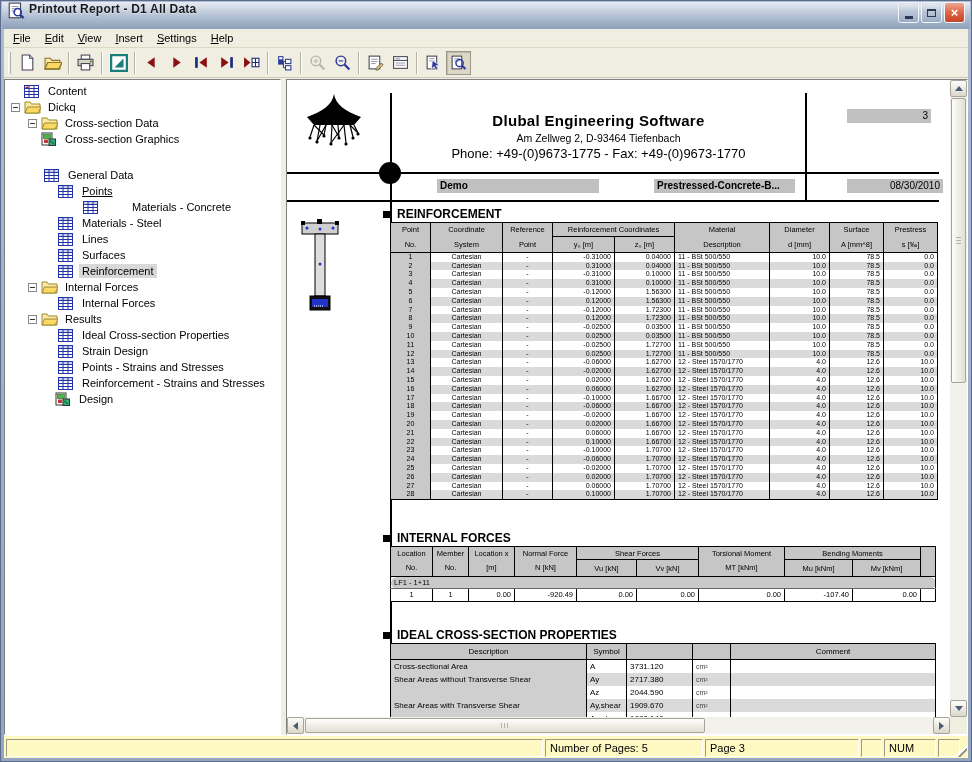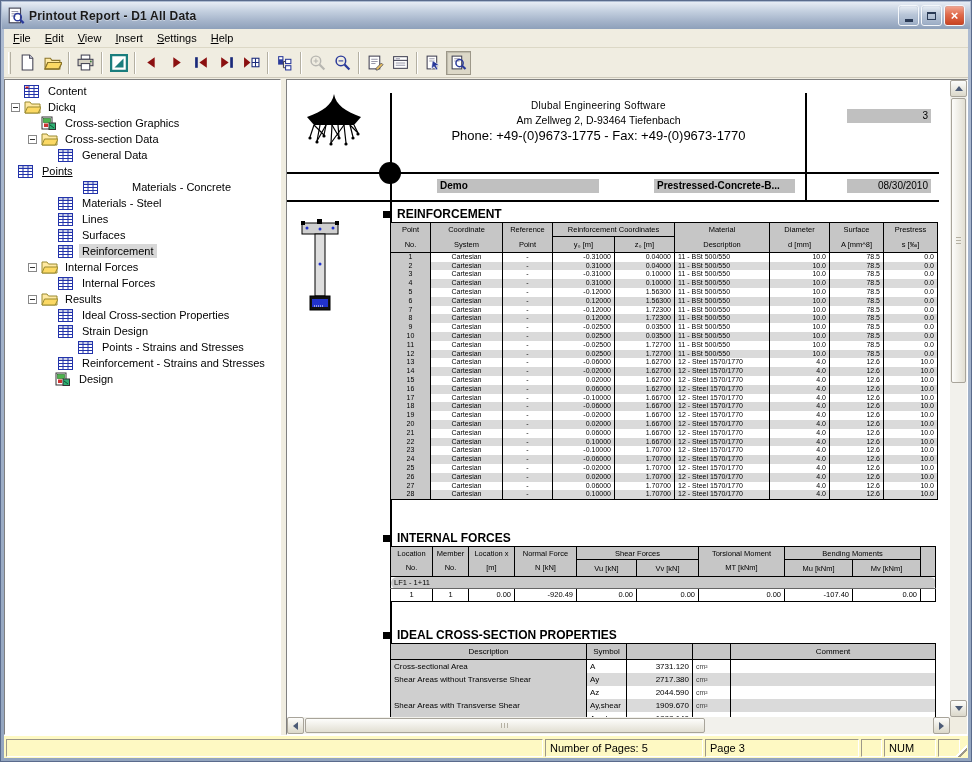--- a/index.html
+++ b/index.html
@@ -8,21 +8,21 @@
 
   
   .window { position:relative; width:972px; height:762px;
     background:linear-gradient(180deg,#aebcd2,#93a5bf);
     border:1px solid #5a6b8c; }
   .inner { position:absolute; left:3px; right:3px; top:28px; bottom:3px; background:#f0ede1; }
 
   
   .titlebar { position:absolute; left:1px; right:1px; top:1px; height:27px;
     background:linear-gradient(180deg,#e7ecf4 0%,#c3cfdf 35%,#a5b4ca 70%,#8ea0ba 100%);
-    display:flex; align-items:center; padding:0 5px; }
+    display:flex; align-items:flex-start; padding:0 5px; }
   .win-icon { width:18px; height:18px; margin-right:4px; flex:0 0 auto; }
   .win-title { font-size:12px; font-weight:bold; color:#1a1a1a; flex:1;
     text-shadow:0 1px 0 rgba(255,255,255,.4); letter-spacing:.2px; }
   .cap-btns { display:flex; gap:2px; }
   .cap-btn { width:21px; height:21px; border:1px solid #f4f7fb; border-radius:3px;
     background:linear-gradient(180deg,#e9eef5,#b9c6d8 45%,#9cadc5);
     display:flex; align-items:center; justify-content:center; cursor:default;
     box-shadow:inset 0 0 1px #7287a3; }
   .cap-btn.close { background:linear-gradient(180deg,#f2a893,#e06b4c 45%,#c8411f);
     color:#fff; font-weight:bold; font-size:13px; line-height:1; }
@@ -70,21 +70,21 @@
   .rule-left  { position:absolute; left:103px; top:13px; bottom:-2px; width:2px; background:#000; }
   .rule-right { position:absolute; left:518px; top:13px; height:107px; width:2px; background:#000; }
   .hrule1 { position:absolute; left:0; top:92px; width:652px; height:2px; background:#000; }
   .hrule2 { position:absolute; left:0; top:120px; width:652px; height:2px; background:#000; }
   .big-dot { position:absolute; left:92px; top:82px; width:22px; height:22px; border-radius:50%; background:#000; }
 
   .logo { position:absolute; left:10px; top:13px; }
   .section-graphic { position:absolute; left:14px; top:136px; }
 
   .title-block { position:absolute; left:105px; top:20px; width:413px; text-align:center; }
-  .company { font-size:10px; font-weight:normal; letter-spacing:.3px; }
+  .company { font-size:15px; font-weight:bold; letter-spacing:.3px;margin-top:12px; }
   .address { font-size:10.5px; margin-top:3px; }
   .phone   { font-size:13px; margin-top:2px; }
 
   .fld-label { position:absolute; font-size:10px; color:#000;padding-left:44px; }
   .fld { position:absolute; background:#c0c0c0; font-size:10px; height:14px; line-height:14px;
     padding:0 3px; overflow:hidden; white-space:nowrap; }
   .fld.bold { font-weight:bold; }
   .fld.right { text-align:right; }
 
   .sec-title { position:absolute; left:96px; font-size:12px; font-weight:bold; display:flex; align-items:center; }
@@ -121,21 +121,21 @@
     text-align:left; height:11px; line-height:11px; }
   #tbl-if td:nth-child(1), #tbl-if td:nth-child(2) { text-align:center; }
   #tbl-if td:nth-child(n+3) { text-align:right; }
 
   #tbl-ideal { width:545px; top:563px; font-size:8px; }
   #tbl-ideal th { font-size:8px; height:16px; border-bottom:1.5px solid #000; }
   #tbl-ideal td { height:13px; line-height:13px; }
   #tbl-ideal td:nth-child(1) { background:#cfcfcf; text-align:left; }
   #tbl-ideal tbody tr:nth-child(even) td:nth-child(n+2) { background:#dadada; }
   #tbl-ideal td:nth-child(2) { text-align:left; }
-  #tbl-ideal td:nth-child(3) { text-align:right; }
+  #tbl-ideal td:nth-child(3) { }
   #tbl-ideal td:nth-child(4) { color:#444; font-size:7px; text-align:left; }
 
   
   .vscroll { position:absolute; right:0; top:0; width:17px; bottom:17px; background:#f2f1ec; }
   .hscroll { position:absolute; left:0; bottom:0; right:17px; height:17px; background:#f2f1ec; }
   .sb-btn { position:absolute; width:17px; height:17px;
     background:linear-gradient(180deg,#fdfdfb,#dbd8ca); border:1px solid #a8a49a; border-radius:2px;
     display:flex; align-items:center; justify-content:center; }
   .arr { width:0; height:0; }
   .arr.up    { border-left:4px solid transparent; border-right:4px solid transparent; border-bottom:5px solid #4c5b76; }
@@ -333,145 +333,145 @@
           </div>
           <div class="tree-row" style="padding-left: 6px;">
             <span class="expander"></span>
             <span class="tree-icon"><svg width="17" height="14" viewBox="0 0 17 14">
                 <path d="M1 2h5l1.5 2H16v9H1z" fill="#ffe9a2" stroke="#998a30"></path>
                 <path d="M1 13l2.5-6H17l-2.8 6z" fill="#fcd964" stroke="#998a30"></path>
               </svg></span>
             <span class="tree-label">Dickq</span>
           </div>
           <div class="tree-row" style="padding-left: 23px;">
+            <span class="expander"></span>
+            <span class="tree-icon"><svg width="17" height="14" viewBox="0 0 17 14">
+                <path d="M1 2h5l1.5 2H16v9H1z" fill="#ffe9a2" stroke="#998a30"></path>
+                <path d="M1 13l2.5-6H17l-2.8 6z" fill="#fcd964" stroke="#998a30"></path>
+              </svg></span>
+            <span class="tree-label">Cross-section Data</span>
+          </div>
+          <div class="tree-row" style="padding-left: 23px;">
             <span class="exp-spacer"></span>
             <span class="tree-icon"><svg width="15" height="14" viewBox="0 0 15 14">
                 <rect x="1" y="1" width="10" height="12" fill="#fff" stroke="#333"></rect>
                 <rect x="2.5" y="2.5" width="7" height="4" fill="#4db34d" stroke="#1c6e1c" stroke-width=".6"></rect>
                 <rect x="3" y="7.5" width="4" height="3.5" fill="#cc3333"></rect>
                 <rect x="8" y="7" width="6.5" height="6.5" fill="#2fae72" stroke="#333"></rect>
                 <path d="M9 9l4 3" stroke="#0a5a35"></path>
               </svg></span>
             <span class="tree-label">Cross-section Graphics</span>
           </div>
+          <div class="tree-row" style="padding-left: 26px; margin-top: 20px;">
+            <span class="exp-spacer"></span>
+            <span class="tree-icon"><svg width="15" height="13" viewBox="0 0 15 13">
+                <rect x="0.5" y="0.5" width="14" height="12" fill="#fff" stroke="#2233aa"></rect>
+                <rect x="1" y="1" width="13" height="2.5" fill="#cdd2e8"></rect>
+                <path d="M0.5 3.5h14M0.5 6.5h14M0.5 9.5h14M5 0.5v12M10 0.5v12" stroke="#2233aa" fill="none"></path>
+              </svg></span>
+            <span class="tree-label">General Data</span>
+          </div>
+          <div class="tree-row" style="padding-left: 40px; text-decoration: underline;">
+            <span class="exp-spacer"></span>
+            <span class="tree-icon"><svg width="15" height="13" viewBox="0 0 15 13">
+                <rect x="0.5" y="0.5" width="14" height="12" fill="#fff" stroke="#2233aa"></rect>
+                <rect x="1" y="1" width="13" height="2.5" fill="#cdd2e8"></rect>
+                <path d="M0.5 3.5h14M0.5 6.5h14M0.5 9.5h14M5 0.5v12M10 0.5v12" stroke="#2233aa" fill="none"></path>
+              </svg></span>
+            <span class="tree-label">Points</span>
+          </div>
+          <div class="tree-row" style="padding-left: 40px; gap: 25px;">
+            <span class="exp-spacer"></span>
+            <span class="tree-icon"><svg width="15" height="13" viewBox="0 0 15 13">
+                <rect x="0.5" y="0.5" width="14" height="12" fill="#fff" stroke="#2233aa"></rect>
+                <rect x="1" y="1" width="13" height="2.5" fill="#cdd2e8"></rect>
+                <path d="M0.5 3.5h14M0.5 6.5h14M0.5 9.5h14M5 0.5v12M10 0.5v12" stroke="#2233aa" fill="none"></path>
+              </svg></span>
+            <span class="tree-label">Materials - Concrete</span>
+          </div>
+          <div class="tree-row" style="padding-left: 40px;">
+            <span class="exp-spacer"></span>
+            <span class="tree-icon"><svg width="15" height="13" viewBox="0 0 15 13">
+                <rect x="0.5" y="0.5" width="14" height="12" fill="#fff" stroke="#2233aa"></rect>
+                <rect x="1" y="1" width="13" height="2.5" fill="#cdd2e8"></rect>
+                <path d="M0.5 3.5h14M0.5 6.5h14M0.5 9.5h14M5 0.5v12M10 0.5v12" stroke="#2233aa" fill="none"></path>
+              </svg></span>
+            <span class="tree-label">Materials - Steel</span>
+          </div>
+          <div class="tree-row" style="padding-left: 40px;">
+            <span class="exp-spacer"></span>
+            <span class="tree-icon"><svg width="15" height="13" viewBox="0 0 15 13">
+                <rect x="0.5" y="0.5" width="14" height="12" fill="#fff" stroke="#2233aa"></rect>
+                <rect x="1" y="1" width="13" height="2.5" fill="#cdd2e8"></rect>
+                <path d="M0.5 3.5h14M0.5 6.5h14M0.5 9.5h14M5 0.5v12M10 0.5v12" stroke="#2233aa" fill="none"></path>
+              </svg></span>
+            <span class="tree-label">Lines</span>
+          </div>
+          <div class="tree-row" style="padding-left: 40px;">
+            <span class="exp-spacer"></span>
+            <span class="tree-icon"><svg width="15" height="13" viewBox="0 0 15 13">
+                <rect x="0.5" y="0.5" width="14" height="12" fill="#fff" stroke="#2233aa"></rect>
+                <rect x="1" y="1" width="13" height="2.5" fill="#cdd2e8"></rect>
+                <path d="M0.5 3.5h14M0.5 6.5h14M0.5 9.5h14M5 0.5v12M10 0.5v12" stroke="#2233aa" fill="none"></path>
+              </svg></span>
+            <span class="tree-label">Surfaces</span>
+          </div>
+          <div class="tree-row" style="padding-left: 40px;">
+            <span class="exp-spacer"></span>
+            <span class="tree-icon"><svg width="15" height="13" viewBox="0 0 15 13">
+                <rect x="0.5" y="0.5" width="14" height="12" fill="#fff" stroke="#2233aa"></rect>
+                <rect x="1" y="1" width="13" height="2.5" fill="#cdd2e8"></rect>
+                <path d="M0.5 3.5h14M0.5 6.5h14M0.5 9.5h14M5 0.5v12M10 0.5v12" stroke="#2233aa" fill="none"></path>
+              </svg></span>
+            <span class="tree-label selected">Reinforcement</span>
+          </div>
           <div class="tree-row" style="padding-left: 23px;">
             <span class="expander"></span>
             <span class="tree-icon"><svg width="17" height="14" viewBox="0 0 17 14">
                 <path d="M1 2h5l1.5 2H16v9H1z" fill="#ffe9a2" stroke="#998a30"></path>
                 <path d="M1 13l2.5-6H17l-2.8 6z" fill="#fcd964" stroke="#998a30"></path>
               </svg></span>
-            <span class="tree-label">Cross-section Data</span>
+            <span class="tree-label">Internal Forces</span>
           </div>
           <div class="tree-row" style="padding-left: 40px;">
             <span class="exp-spacer"></span>
             <span class="tree-icon"><svg width="15" height="13" viewBox="0 0 15 13">
                 <rect x="0.5" y="0.5" width="14" height="12" fill="#fff" stroke="#2233aa"></rect>
                 <rect x="1" y="1" width="13" height="2.5" fill="#cdd2e8"></rect>
                 <path d="M0.5 3.5h14M0.5 6.5h14M0.5 9.5h14M5 0.5v12M10 0.5v12" stroke="#2233aa" fill="none"></path>
               </svg></span>
-            <span class="tree-label">General Data</span>
-          </div>
-          <div class="tree-row" style=" text-decoration: underline;">
-            <span class="exp-spacer"></span>
-            <span class="tree-icon"><svg width="15" height="13" viewBox="0 0 15 13">
-                <rect x="0.5" y="0.5" width="14" height="12" fill="#fff" stroke="#2233aa"></rect>
-                <rect x="1" y="1" width="13" height="2.5" fill="#cdd2e8"></rect>
-                <path d="M0.5 3.5h14M0.5 6.5h14M0.5 9.5h14M5 0.5v12M10 0.5v12" stroke="#2233aa" fill="none"></path>
-              </svg></span>
-            <span class="tree-label">Points</span>
-          </div>
-          <div class="tree-row" style="padding-left: 40px; gap: 25px;">
-            <span class="exp-spacer"></span>
-            <span class="tree-icon"><svg width="15" height="13" viewBox="0 0 15 13">
-                <rect x="0.5" y="0.5" width="14" height="12" fill="#fff" stroke="#2233aa"></rect>
-                <rect x="1" y="1" width="13" height="2.5" fill="#cdd2e8"></rect>
-                <path d="M0.5 3.5h14M0.5 6.5h14M0.5 9.5h14M5 0.5v12M10 0.5v12" stroke="#2233aa" fill="none"></path>
-              </svg></span>
-            <span class="tree-label">Materials - Concrete</span>
-          </div>
-          <div class="tree-row" style="padding-left: 40px;">
-            <span class="exp-spacer"></span>
-            <span class="tree-icon"><svg width="15" height="13" viewBox="0 0 15 13">
-                <rect x="0.5" y="0.5" width="14" height="12" fill="#fff" stroke="#2233aa"></rect>
-                <rect x="1" y="1" width="13" height="2.5" fill="#cdd2e8"></rect>
-                <path d="M0.5 3.5h14M0.5 6.5h14M0.5 9.5h14M5 0.5v12M10 0.5v12" stroke="#2233aa" fill="none"></path>
-              </svg></span>
-            <span class="tree-label">Materials - Steel</span>
-          </div>
-          <div class="tree-row" style="padding-left: 40px;">
-            <span class="exp-spacer"></span>
-            <span class="tree-icon"><svg width="15" height="13" viewBox="0 0 15 13">
-                <rect x="0.5" y="0.5" width="14" height="12" fill="#fff" stroke="#2233aa"></rect>
-                <rect x="1" y="1" width="13" height="2.5" fill="#cdd2e8"></rect>
-                <path d="M0.5 3.5h14M0.5 6.5h14M0.5 9.5h14M5 0.5v12M10 0.5v12" stroke="#2233aa" fill="none"></path>
-              </svg></span>
-            <span class="tree-label">Lines</span>
-          </div>
-          <div class="tree-row" style="padding-left: 40px;">
-            <span class="exp-spacer"></span>
-            <span class="tree-icon"><svg width="15" height="13" viewBox="0 0 15 13">
-                <rect x="0.5" y="0.5" width="14" height="12" fill="#fff" stroke="#2233aa"></rect>
-                <rect x="1" y="1" width="13" height="2.5" fill="#cdd2e8"></rect>
-                <path d="M0.5 3.5h14M0.5 6.5h14M0.5 9.5h14M5 0.5v12M10 0.5v12" stroke="#2233aa" fill="none"></path>
-              </svg></span>
-            <span class="tree-label">Surfaces</span>
-          </div>
-          <div class="tree-row" style="padding-left: 40px;">
-            <span class="exp-spacer"></span>
-            <span class="tree-icon"><svg width="15" height="13" viewBox="0 0 15 13">
-                <rect x="0.5" y="0.5" width="14" height="12" fill="#fff" stroke="#2233aa"></rect>
-                <rect x="1" y="1" width="13" height="2.5" fill="#cdd2e8"></rect>
-                <path d="M0.5 3.5h14M0.5 6.5h14M0.5 9.5h14M5 0.5v12M10 0.5v12" stroke="#2233aa" fill="none"></path>
-              </svg></span>
-            <span class="tree-label selected">Reinforcement</span>
+            <span class="tree-label">Internal Forces</span>
           </div>
           <div class="tree-row" style="padding-left: 23px;">
             <span class="expander"></span>
             <span class="tree-icon"><svg width="17" height="14" viewBox="0 0 17 14">
                 <path d="M1 2h5l1.5 2H16v9H1z" fill="#ffe9a2" stroke="#998a30"></path>
                 <path d="M1 13l2.5-6H17l-2.8 6z" fill="#fcd964" stroke="#998a30"></path>
               </svg></span>
-            <span class="tree-label">Internal Forces</span>
+            <span class="tree-label">Results</span>
           </div>
           <div class="tree-row" style="padding-left: 40px;">
             <span class="exp-spacer"></span>
             <span class="tree-icon"><svg width="15" height="13" viewBox="0 0 15 13">
                 <rect x="0.5" y="0.5" width="14" height="12" fill="#fff" stroke="#2233aa"></rect>
                 <rect x="1" y="1" width="13" height="2.5" fill="#cdd2e8"></rect>
                 <path d="M0.5 3.5h14M0.5 6.5h14M0.5 9.5h14M5 0.5v12M10 0.5v12" stroke="#2233aa" fill="none"></path>
               </svg></span>
-            <span class="tree-label">Internal Forces</span>
-          </div>
-          <div class="tree-row" style="padding-left: 23px;">
-            <span class="expander"></span>
-            <span class="tree-icon"><svg width="17" height="14" viewBox="0 0 17 14">
-                <path d="M1 2h5l1.5 2H16v9H1z" fill="#ffe9a2" stroke="#998a30"></path>
-                <path d="M1 13l2.5-6H17l-2.8 6z" fill="#fcd964" stroke="#998a30"></path>
-              </svg></span>
-            <span class="tree-label">Results</span>
+            <span class="tree-label">Ideal Cross-section Properties</span>
           </div>
           <div class="tree-row" style="padding-left: 40px;">
             <span class="exp-spacer"></span>
             <span class="tree-icon"><svg width="15" height="13" viewBox="0 0 15 13">
                 <rect x="0.5" y="0.5" width="14" height="12" fill="#fff" stroke="#2233aa"></rect>
                 <rect x="1" y="1" width="13" height="2.5" fill="#cdd2e8"></rect>
                 <path d="M0.5 3.5h14M0.5 6.5h14M0.5 9.5h14M5 0.5v12M10 0.5v12" stroke="#2233aa" fill="none"></path>
               </svg></span>
-            <span class="tree-label">Ideal Cross-section Properties</span>
+            <span class="tree-label">Strain Design</span>
           </div>
           <div class="tree-row" style="padding-left: 40px;">
-            <span class="exp-spacer"></span>
-            <span class="tree-icon"><svg width="15" height="13" viewBox="0 0 15 13">
-                <rect x="0.5" y="0.5" width="14" height="12" fill="#fff" stroke="#2233aa"></rect>
-                <rect x="1" y="1" width="13" height="2.5" fill="#cdd2e8"></rect>
-                <path d="M0.5 3.5h14M0.5 6.5h14M0.5 9.5h14M5 0.5v12M10 0.5v12" stroke="#2233aa" fill="none"></path>
-              </svg></span>
-            <span class="tree-label">Strain Design</span>
-          </div>
-          <div class="tree-row" style="padding-left: 40px; margin-left: 20px;">
             <span class="exp-spacer"></span>
             <span class="tree-icon"><svg width="15" height="13" viewBox="0 0 15 13">
                 <rect x="0.5" y="0.5" width="14" height="12" fill="#fff" stroke="#2233aa"></rect>
                 <rect x="1" y="1" width="13" height="2.5" fill="#cdd2e8"></rect>
                 <path d="M0.5 3.5h14M0.5 6.5h14M0.5 9.5h14M5 0.5v12M10 0.5v12" stroke="#2233aa" fill="none"></path>
               </svg></span>
             <span class="tree-label">Points - Strains and Stresses</span>
           </div>
           <div class="tree-row" style="padding-left: 40px;">
             <span class="exp-spacer"></span>
@@ -531,21 +531,21 @@
           <span class="fld right" style="left:560px;top:29px;width:84px">3</span>
 
           <div class="hrule1"></div>
           <div class="big-dot"></div>
 
           <span class="fld-label" style="left:108px;top:101px">Project:</span>
           <span class="fld bold" style="left:150px;top:99px;width:162px">Demo</span>
           <span class="fld-label" style="left:325px;top:101px">Position:</span>
           <span class="fld bold" style="left:367px;top:99px;width:141px">Prestressed-Concrete-B...</span>
           <span class="fld-label" style="left:528px;top:101px">Date:</span>
-          <span class="fld right" style="left:560px;top:99px;width:84px">08/30/2010</span>
+          <span class="fld right" style="left:560px;top:99px;width:96px">08/30/2010</span>
 
           <div class="hrule2"></div>
 
           <svg class="section-graphic" width="38" height="100" viewBox="0 0 38 100">
             <rect x="1" y="7" width="36" height="11" fill="#cfcfcf" stroke="#000"></rect>
             <rect x="14" y="18" width="10" height="62" fill="#dedede" stroke="#000"></rect>
             <rect x="9" y="80" width="20" height="14" fill="#111" stroke="#000"></rect>
             <rect x="11" y="83" width="16" height="8" fill="#2233cc"></rect>
             <rect x="0" y="5" width="4" height="4" fill="#000"></rect>
               <rect x="34" y="5" width="4" height="4" fill="#000"></rect>

